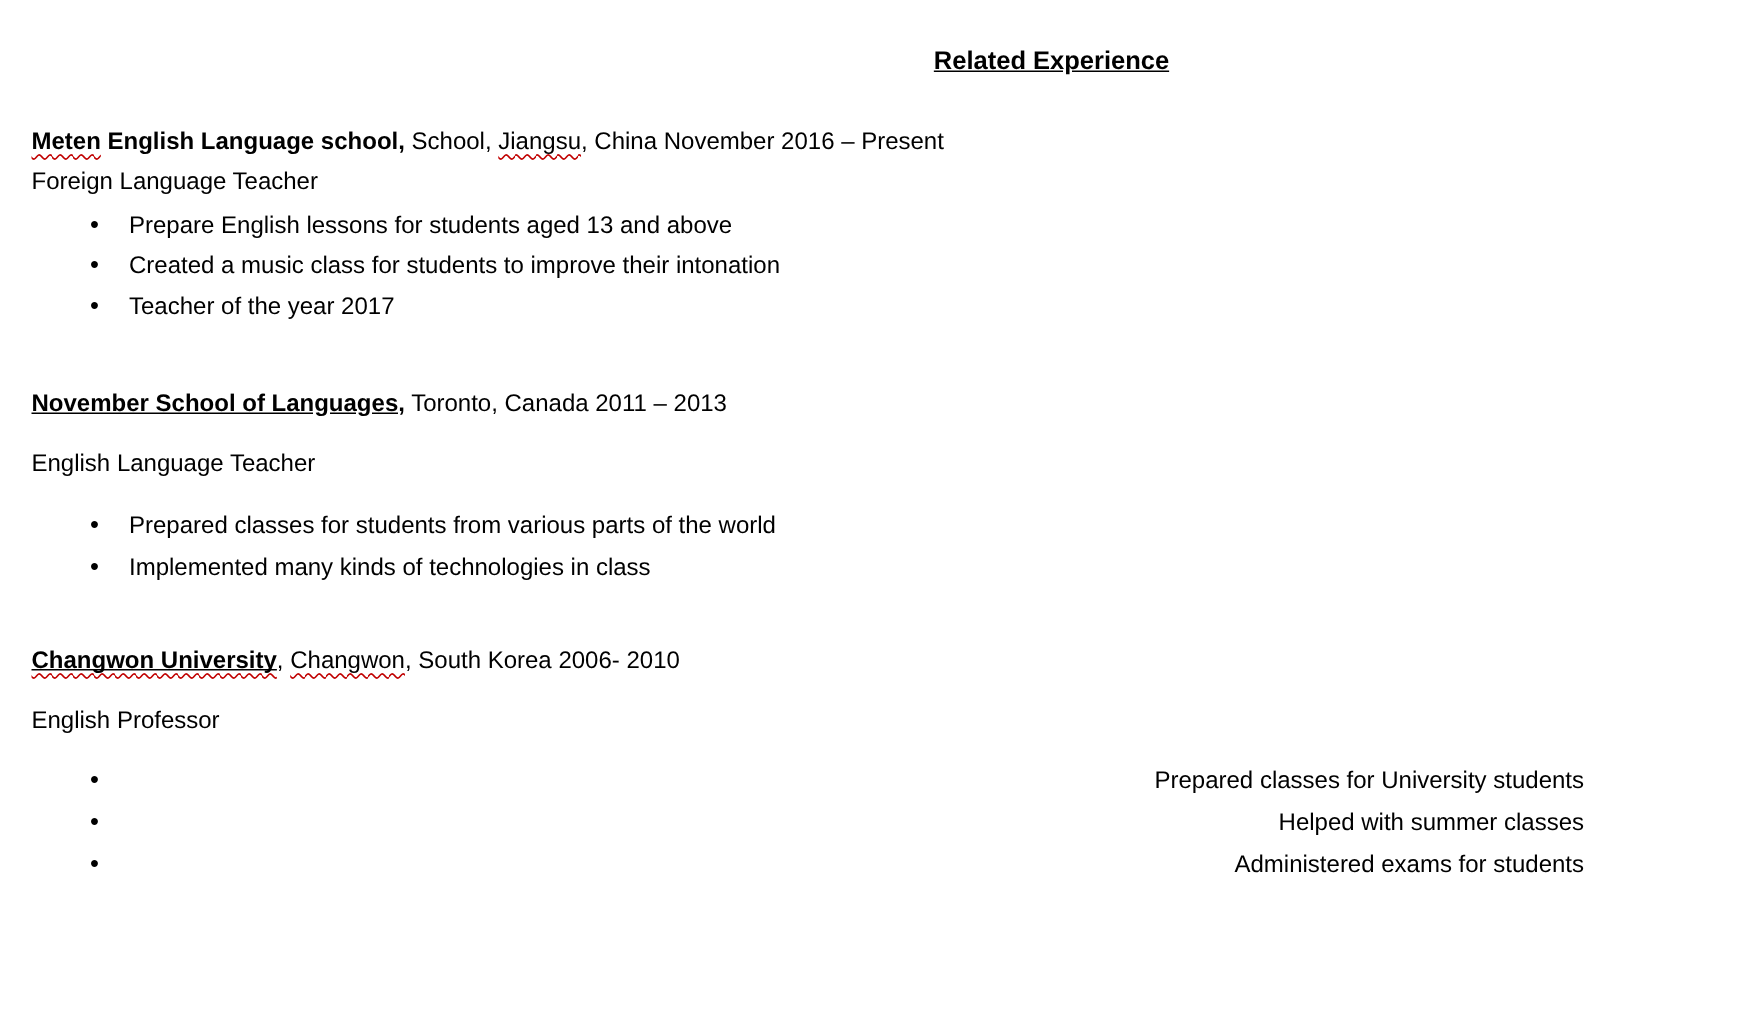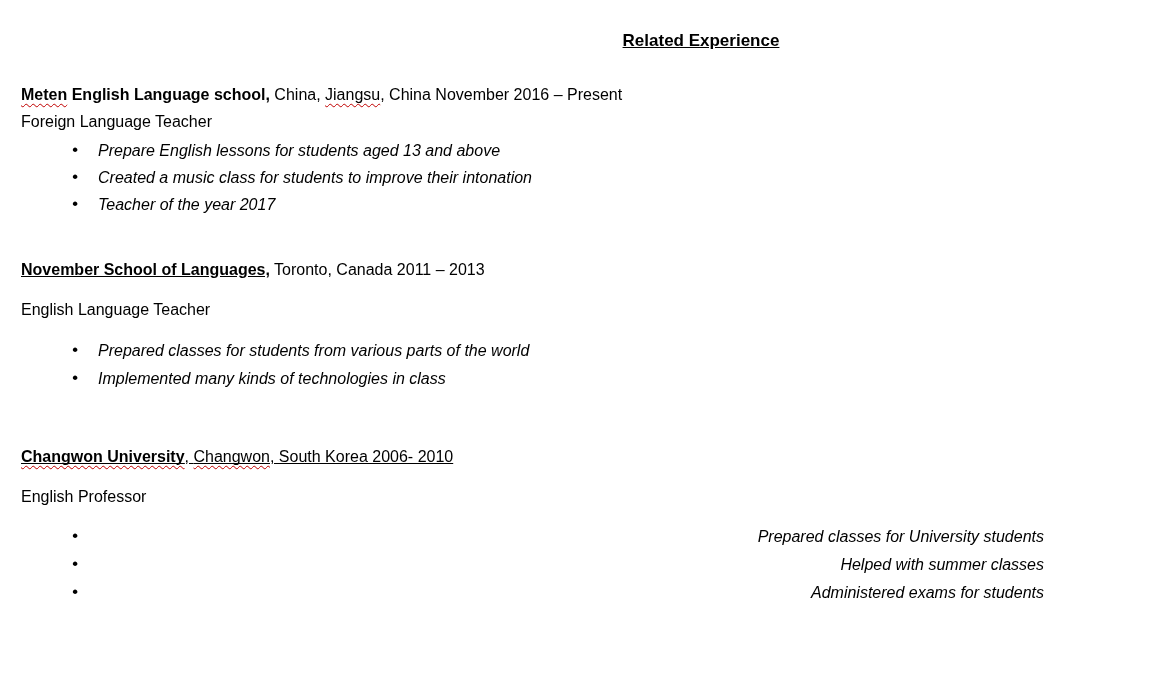--- a/index.html
+++ b/index.html
@@ -22,24 +22,23 @@
     font-weight: bold;
     text-decoration: underline;
     line-height: 20px;
   }
   .org-line, .role-line {
     margin: 0 0 0 21px;
     line-height: 19px;
   }
   .role-line { }
   .bullet-list {
-    margin: 16px;
+    margin: 4px;
     padding: 0 0 0 82px;
     list-style: none;
-    font-style: italic;
   }
   .bullet-list li {
     position: relative;
     line-height: 19px;
   }
   .bullet-list li::before {
     content: "\2022";
     position: absolute;
     left: -26px;
     top: -1px;
@@ -57,33 +56,33 @@
   }
   
   .experience-section:nth-of-type(1) .org-line   { margin-top: 34px; }
   .experience-section:nth-of-type(1) .role-line  { margin-top: 8px; }
   .experience-section:nth-of-type(1) .bullet-list{ margin-top: 10px; }
   .experience-section:nth-of-type(1) li          { margin-bottom: 8px; }
   .experience-section:nth-of-type(2) .org-line   { margin-top: 46px; }
   .experience-section:nth-of-type(2) .role-line  { margin-top: 21px; }
   .experience-section:nth-of-type(2) .bullet-list{ margin-top: 22px; }
   .experience-section:nth-of-type(2) li          { margin-bottom: 9px; }
-  .experience-section:nth-of-type(3) .org-line   { margin-top: 59px; text-decoration: underline; }
+  .experience-section:nth-of-type(3) .org-line   { margin-top: 43px; }
   .experience-section:nth-of-type(3) .role-line  { margin-top: 21px; }
   .experience-section:nth-of-type(3) .bullet-list{ margin-top: 21px; text-align: right; }
   .experience-section:nth-of-type(3) li          { margin-bottom: 9px; }
 </style>
 </head>
 <body>
 
 <div class="document-page">
   <h1 class="doc-title">Related Experience</h1>
   <div id="sections-root">
   <section class="experience-section">
-    <p class="org-line"><span class="b"><span class="sq">Meten</span></span><span class="b"> English Language school,</span><span> China, </span><span><span class="sq">Jiangsu</span></span><span>, China November 2016 – Present</span></p>
+    <p class="org-line"><span class="b"><span class="sq">Meten</span></span><span class="b"> English Language school,</span><span> School, </span><span><span class="sq">Jiangsu</span></span><span>, China November 2016 – Present</span></p>
     <p class="role-line">Foreign Language Teacher</p>
     <ul class="bullet-list">
           <li>Prepare English lessons for students aged 13 and above</li>
           <li>Created a music class for students to improve their intonation</li>
           <li>Teacher of the year 2017</li>
         </ul>
   </section>
 
   <section class="experience-section">
     <p class="org-line"><span class="b u">November School of Languages,</span><span> Toronto, Canada 2011 – 2013</span></p>

